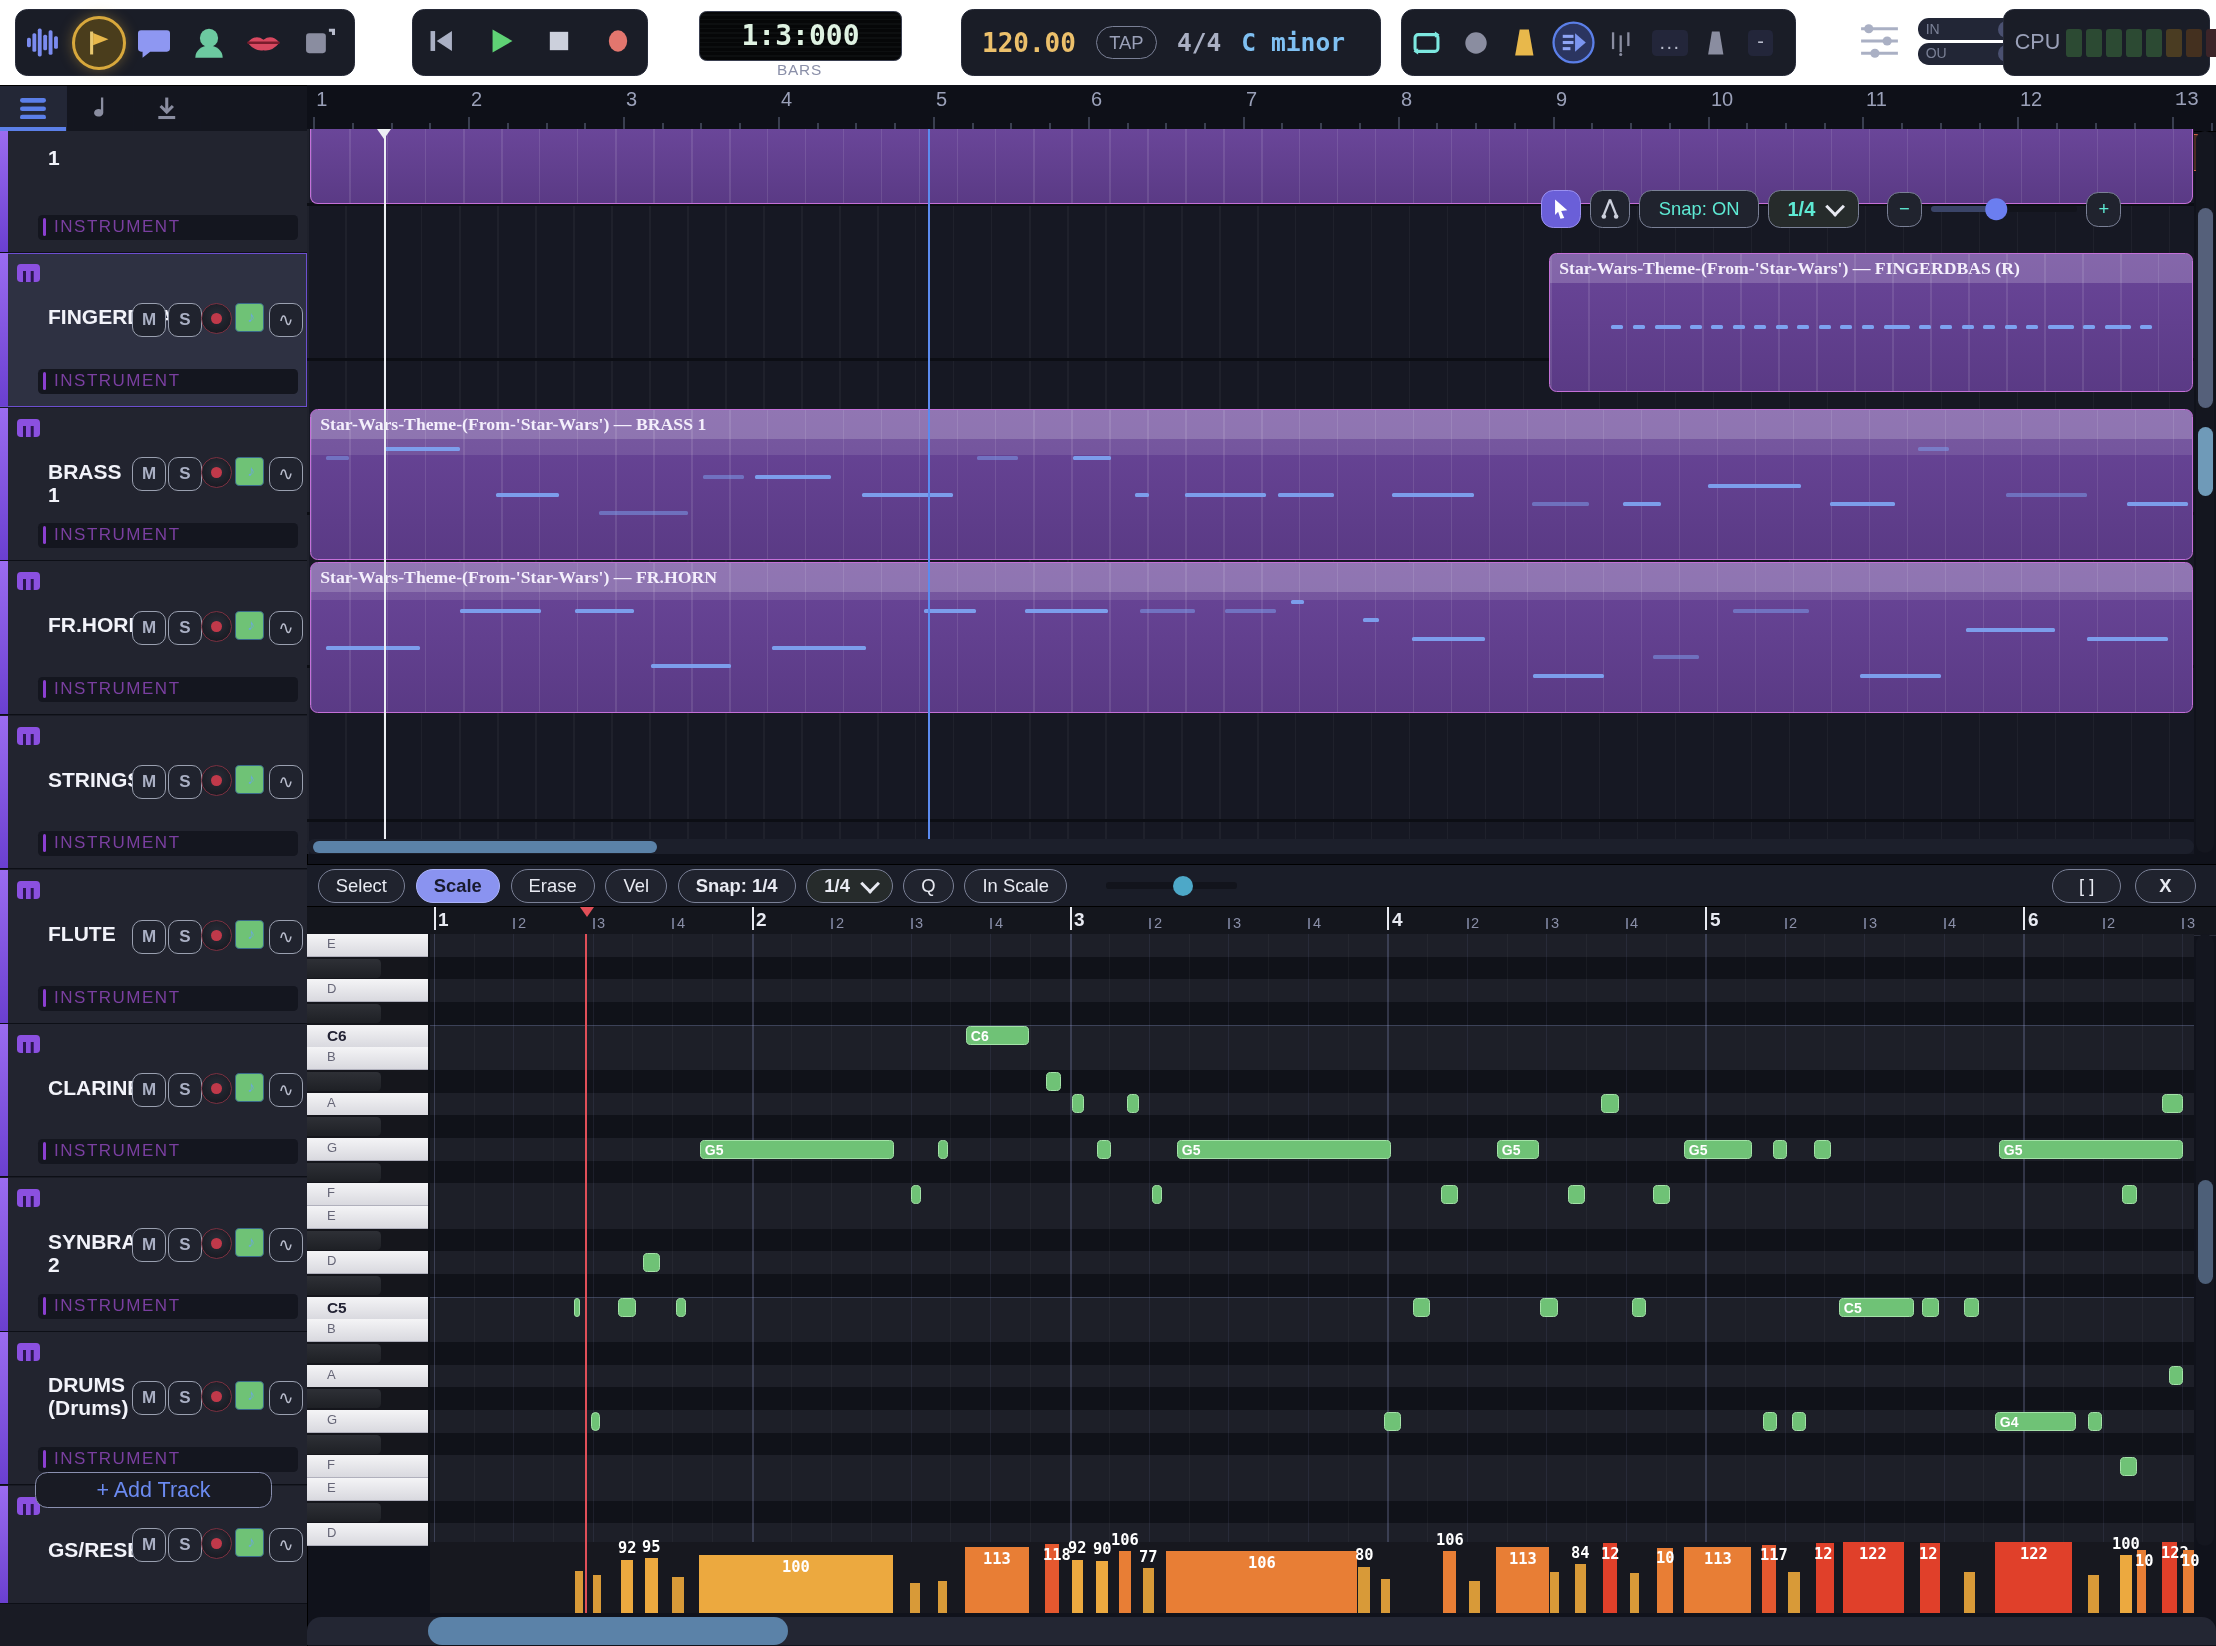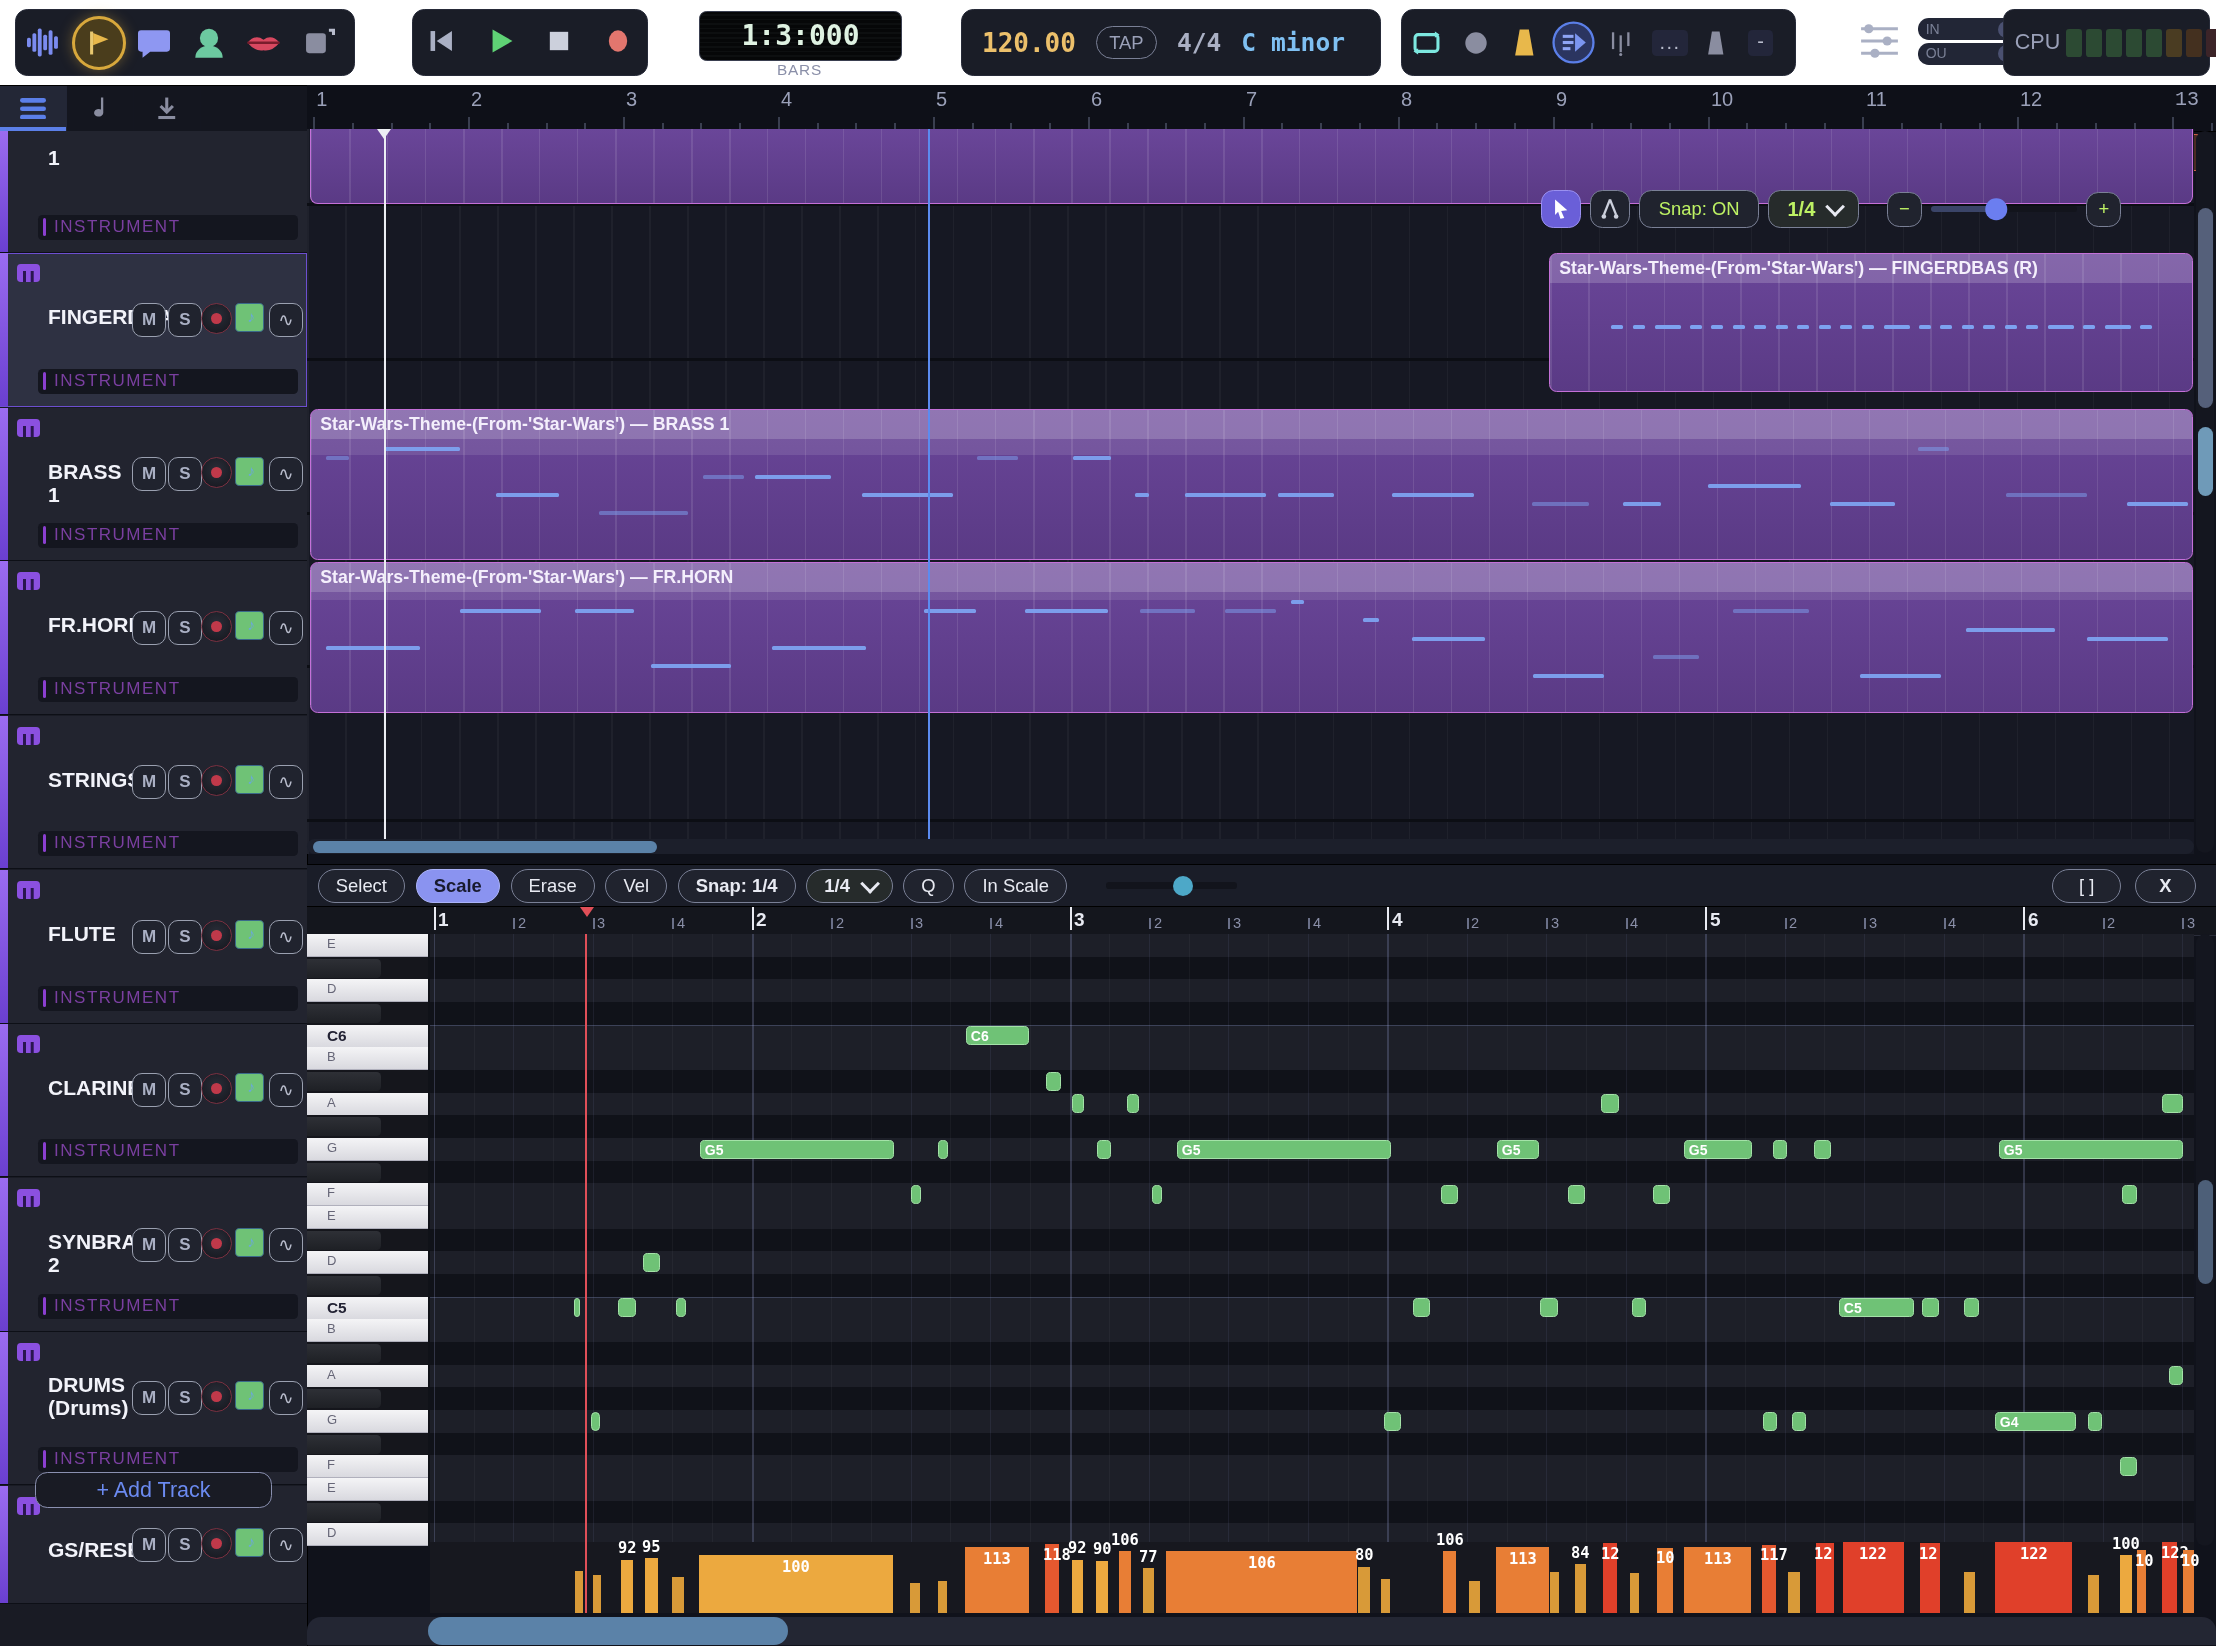--- a/index.html
+++ b/index.html
@@ -53,27 +53,27 @@
   .rnum{position:absolute;top:3.1px;font-size:20px;color:#9aa0b8;}
   .rtick{position:absolute;bottom:0;width:1.5px;background:#3a3f50;}
   #sections{position:absolute;left:307px;top:132px;width:1909px;height:40px;}
   .section{position:absolute;top:1.5px;height:35px;border-radius:6.1px;border:1.5px solid;display:flex;align-items:center;padding-left:10.8px;font-size:19px;font-weight:bold;}
   
   #arrange{position:absolute;left:307px;top:129px;width:1887px;height:725px;background:#161823;overflow:hidden;
     background-image:repeating-linear-gradient(90deg,rgba(255,255,255,0.04) 0 1.5px,transparent 1.5px 38px);}
   .arow{position:absolute;left:0;width:1887px;border-bottom:1.5px solid #0c0e14;}
   .clip{position:absolute;border:1.5px solid #c470d8;border-radius:7.7px;background:linear-gradient(#6a4699,#5a3a85);overflow:hidden;
     background-image:repeating-linear-gradient(90deg,rgba(255,255,255,0.10) 0 1.5px,transparent 1.5px 38px),linear-gradient(#6a4699,#5a3a85);}
-  .cliptitle{position:absolute;left:0;top:0;width:100%;height:29px;background:rgba(255,255,255,0.18);display:flex;align-items:center;padding-left:9.2px;font-size:17.7px;font-weight:bold;color:#f4effc;box-sizing:border-box;}
+  .cliptitle{position:absolute;left:0;top:0;width:100%;height:29px;background:rgba(255,255,255,0.18);display:flex;align-items:center;padding-left:9.2px;font-size:17.7px;font-weight:bold;color:#f4effc;box-sizing:border-box;font-family:Liberation Serif, serif;}
   .mininote{position:absolute;height:3.8px;border-radius:1.5px;background:#7da2f0;}
   .playhead{position:absolute;top:0;width:2.3px;}
   .ptri{position:absolute;width:0;height:0;border-left:7.7px solid transparent;border-right:7.7px solid transparent;}
   
   #atoolbar{position:absolute;left:1541px;top:189px;height:40px;display:flex;gap:9.2px;align-items:center;z-index:30;}
-  .abtn{height:38px;border:1.5px solid #7a8096;border-radius:12.3px;background:#20232e;color:#bef264;display:flex;align-items:center;justify-content:center;font-size:18.4px;box-sizing:border-box;}
+  .abtn{height:38px;border:1.5px solid #7a8096;border-radius:12.3px;background:#20232e;color:#5eead4;display:flex;align-items:center;justify-content:center;font-size:18.4px;box-sizing:border-box;}
   .abtn.iconb{width:40px;}
   .abtn.activeb{background:#6a5fd8;border-color:#9a90f0;}
   .chev{display:inline-block;width:10.8px;height:10.8px;border-right:3.1px solid #e8eaf2;border-bottom:3.1px solid #e8eaf2;transform:rotate(45deg) translateY(-3.1px);margin-left:10.8px;}
   
   #prtoolbar{position:absolute;left:307px;top:864px;width:1909px;height:43px;background:#1a1d28;border-top:1.5px solid #000;border-bottom:1.5px solid #000;display:flex;align-items:center;gap:10.8px;padding-left:10.8px;box-sizing:border-box;}
   .prbtn{height:34px;border:1.5px solid #7a8096;border-radius:17px;background:#20232e;color:#e8eaf2;display:flex;align-items:center;justify-content:center;font-size:18.4px;padding:0 17px;box-sizing:border-box;}
   .prbtn.active{background:#8a93f0;border-color:#aab2f8;color:#181a2e;font-weight:bold;}
   
   #prruler{position:absolute;left:307px;top:907px;width:1909px;height:28px;background:#14161d;border-bottom:0.8px solid #2a2d3a;}
   .prnum{position:absolute;top:1.5px;font-size:19px;font-weight:bold;color:#e8eaf2;}

